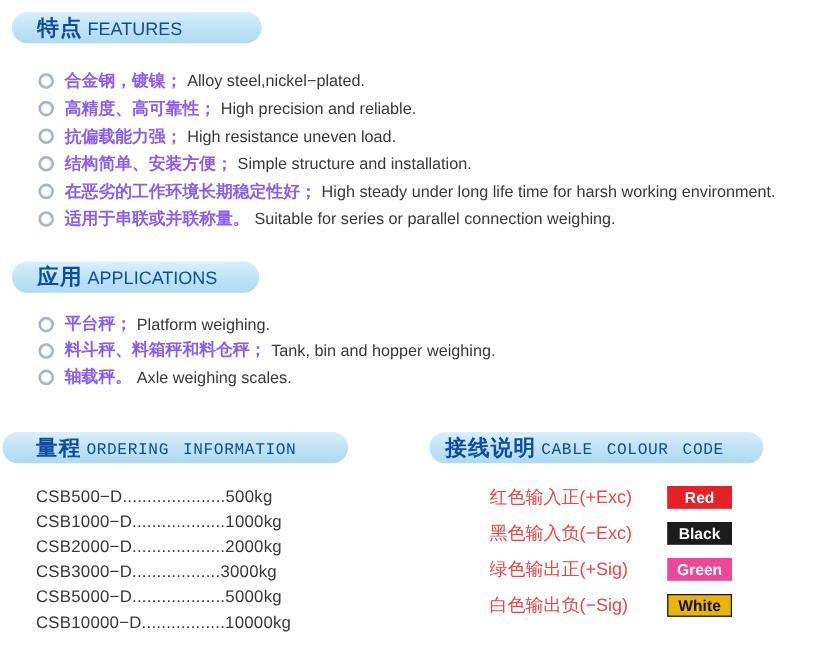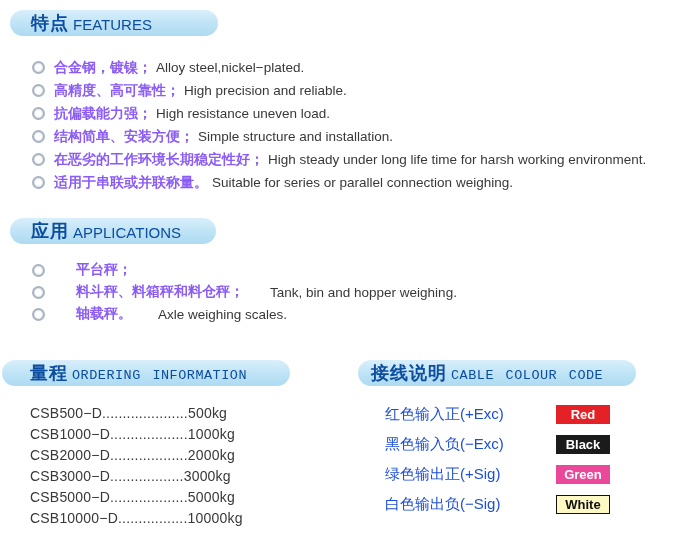--- a/index.html
+++ b/index.html
@@ -27,35 +27,35 @@
   }
   #features-band{left:10px;top:10px;width:208px;padding-left:21px;}
   #applications-band{left:10px;top:218px;width:206px;padding-left:21px;}
   #ordering-band{left:2px;top:360px;width:288px;padding-left:28px;}
   #cable-band{left:358px;top:360px;width:278px;padding-left:13px;}
   
   .blist{position:absolute;}
   #features-list{left:32px;top:56px;}
   #applications-list{left:32px;top:259px;}
   .li{display:flex;align-items:center;height:23px;white-space:nowrap;}
-  #applications-list .li{height:22px;gap:22px;}
+  #applications-list .li{height:22px;}
   .bullet{
     width:9px;height:9px;border:2px solid #a9b4c2;border-radius:50%;
     background:radial-gradient(circle at 50% 50%, #ffffff 45%, #dde4ec 70%, #ffffff 100%);
     margin-right:9px;flex:none;
   }
   .li .zh{font-weight:bold;font-size:14px;color:#8b5cf6;}
   .li .en{font-size:13.5px;color:#383838;margin-left:4px;}
   
   #ordering-list{position:absolute;left:30px;top:402px;}
   .orow{height:21px;display:flex;align-items:center;font-size:14px;color:#383838;white-space:nowrap;letter-spacing:0.2px;}
   
   #cable-rows{position:absolute;left:385px;top:399px;width:225px;}
   .crow{height:30px;display:flex;align-items:center;justify-content:space-between;}
-  .clabel{font-size:15px;color:#1d4ed8;white-space:nowrap;}
+  .clabel{font-size:15px;color:#ef4444;white-space:nowrap;margin-left:23px;}
   .swatch{
     width:52px;height:17px;flex:none;box-sizing:content-box;
     border:1px solid transparent;
     display:flex;align-items:center;justify-content:center;
     font-weight:bold;font-size:13px;line-height:1;
   }
 </style>
 </head>
 <body>
 
@@ -97,20 +97,21 @@
 </div>
 
 <div class="band" id="applications-band">
   <span class="zh-title">应用</span>
   <span class="en-title">APPLICATIONS</span>
 </div>
 <div class="blist" id="applications-list">
   <div class="li">
     <span class="bullet"></span>
     <span class="zh">平台秤；</span>
+    <span class="en">Platform weighing.</span>
   </div>
   <div class="li">
     <span class="bullet"></span>
     <span class="zh">料斗秤、料箱秤和料仓秤；</span>
     <span class="en">Tank, bin and hopper weighing.</span>
   </div>
   <div class="li">
     <span class="bullet"></span>
     <span class="zh">轴载秤。</span>
     <span class="en">Axle weighing scales.</span>
@@ -166,15 +167,15 @@
   <div class="crow">
     <span class="clabel">黑色输入负(−Exc)</span>
     <span class="swatch" style="background: rgb(27, 27, 27); color: rgb(255, 255, 255); border-color: transparent;">Black</span>
   </div>
   <div class="crow">
     <span class="clabel">绿色输出正(+Sig)</span>
     <span class="swatch" style="background: #ec4899; color: rgb(255, 255, 255); border-color: transparent;">Green</span>
   </div>
   <div class="crow">
     <span class="clabel">白色输出负(−Sig)</span>
-    <span class="swatch" style="background: #fef9c3; color: rgb(16, 16, 16); border-color: rgb(16, 16, 16);">White</span>
+    <span class="swatch" style="background: #eab308; color: rgb(16, 16, 16); border-color: rgb(16, 16, 16);">White</span>
   </div>
 </div>
 
 </body></html>

